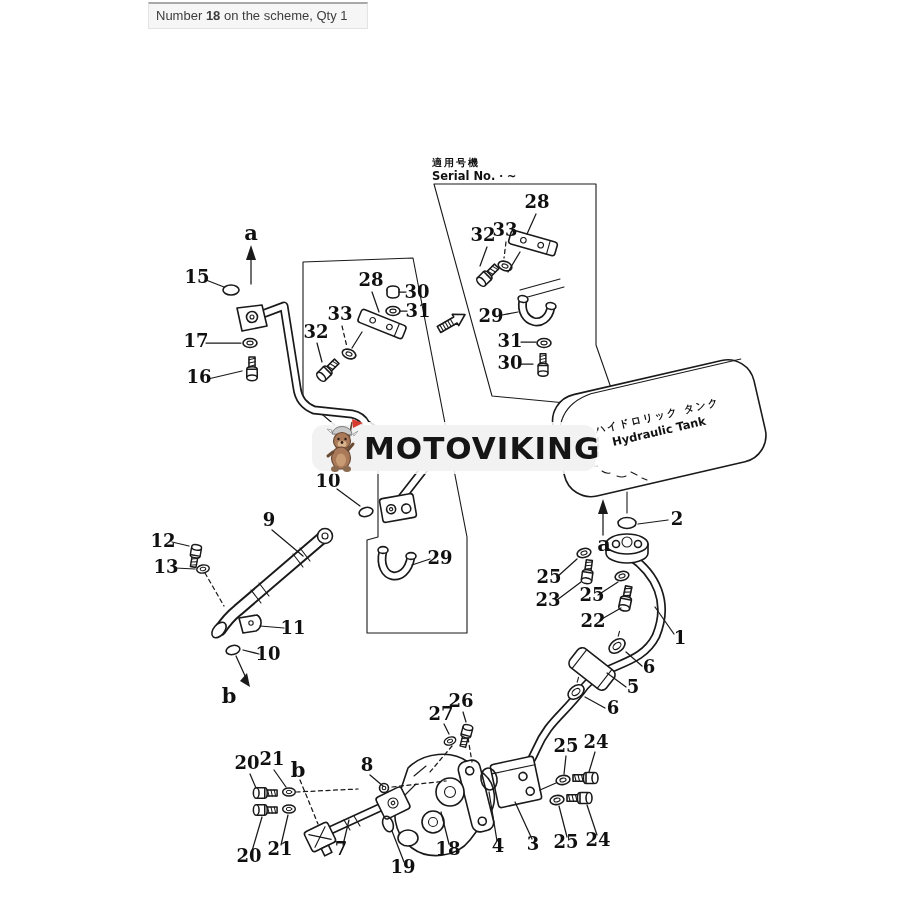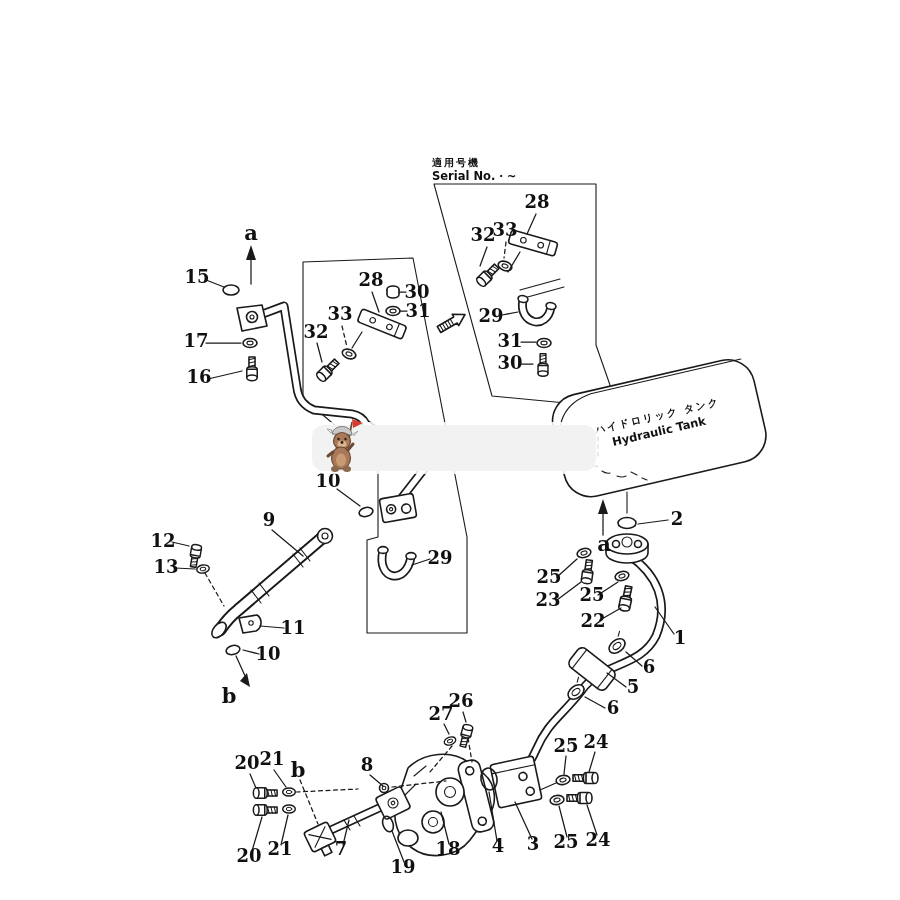--- a/index.html
+++ b/index.html
@@ -33,20 +33,21 @@
         border-radius:12px;box-shadow:0 0 0 3px rgba(255,255,255,.85);}
   #logo .brand{position:absolute;left:52px;top:5px;font-family:"DejaVu Sans",sans-serif;
         font-size:31px;font-weight:800;letter-spacing:1px;color:#151515;}
   #logo svg{position:absolute;left:8px;top:-11px;}
 </style>
 </head>
 <body>
 
 <div id="stage">
 
+  <div id="note"><span>Number</span>&nbsp;<b>18</b><span> on the scheme, Qty 1</span></div>
 
   <svg id="dwg" width="900" height="900" viewBox="0 0 900 900">
 
     <g>
       <path class="ln thin" d="M434,184 L596,184 L596,345 L618,408 L492,396 Z"></path>
       <path class="ln thin" d="M520,290 L560,279 M524,298 L564,287"></path>
     </g>
     <text class="jp" x="432" y="166">適用号機</text>
     <text class="en" x="432" y="180">Serial No.・~</text>
 
@@ -384,15 +385,16 @@
       <circle cx="18.5" cy="25" r="1.2" fill="#2b1d12"></circle>
         <circle cx="25.5" cy="25" r="1.2" fill="#2b1d12"></circle>
       <circle cx="22" cy="28.5" r="1.4" fill="#2b1d12"></circle>
       <ellipse cx="21" cy="44" rx="9.5" ry="11" fill="#a9795a" stroke="#6b4a33" stroke-width="1.2"></ellipse>
       <ellipse cx="21" cy="46" rx="5" ry="6.5" fill="#c89b72"></ellipse>
       <path d="M28,36 l5,-6" stroke="#6b4a33" stroke-width="3" stroke-linecap="round"></path>
       <path d="M13,38 l-5,4" stroke="#6b4a33" stroke-width="3" stroke-linecap="round"></path>
       <ellipse cx="15" cy="55" rx="4" ry="3" fill="#8a6a4f"></ellipse>
         <ellipse cx="27" cy="55" rx="4" ry="3" fill="#8a6a4f"></ellipse>
     </svg>
+    <span class="brand">MOTOVIKING</span>
   </div>
 
 </div>
 
 </body></html>

